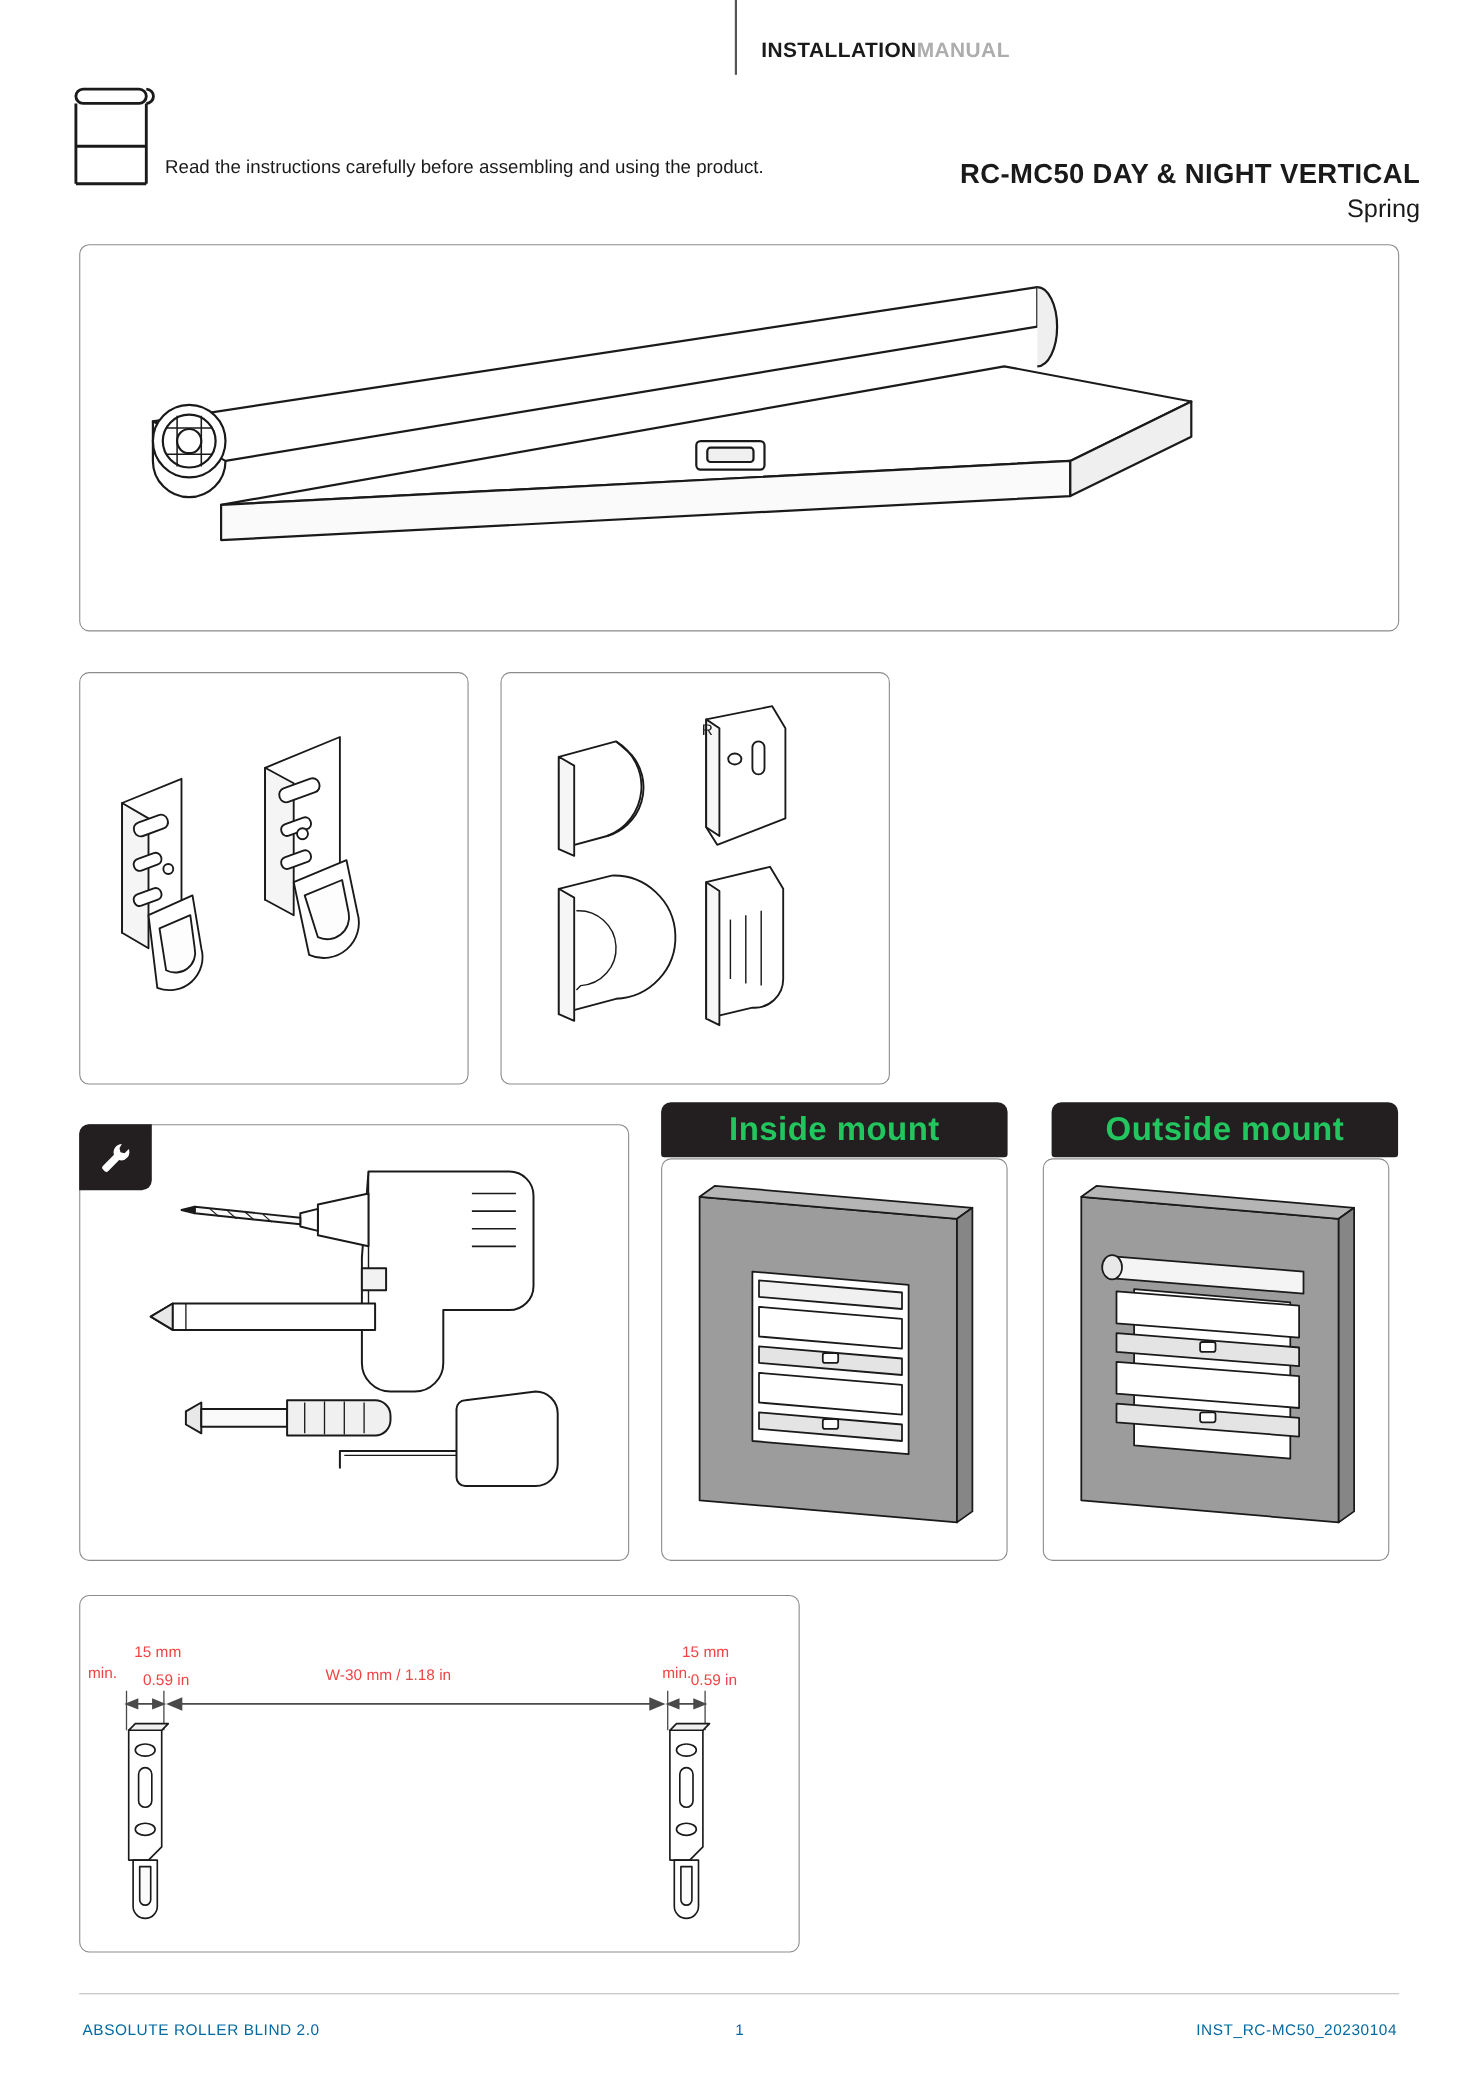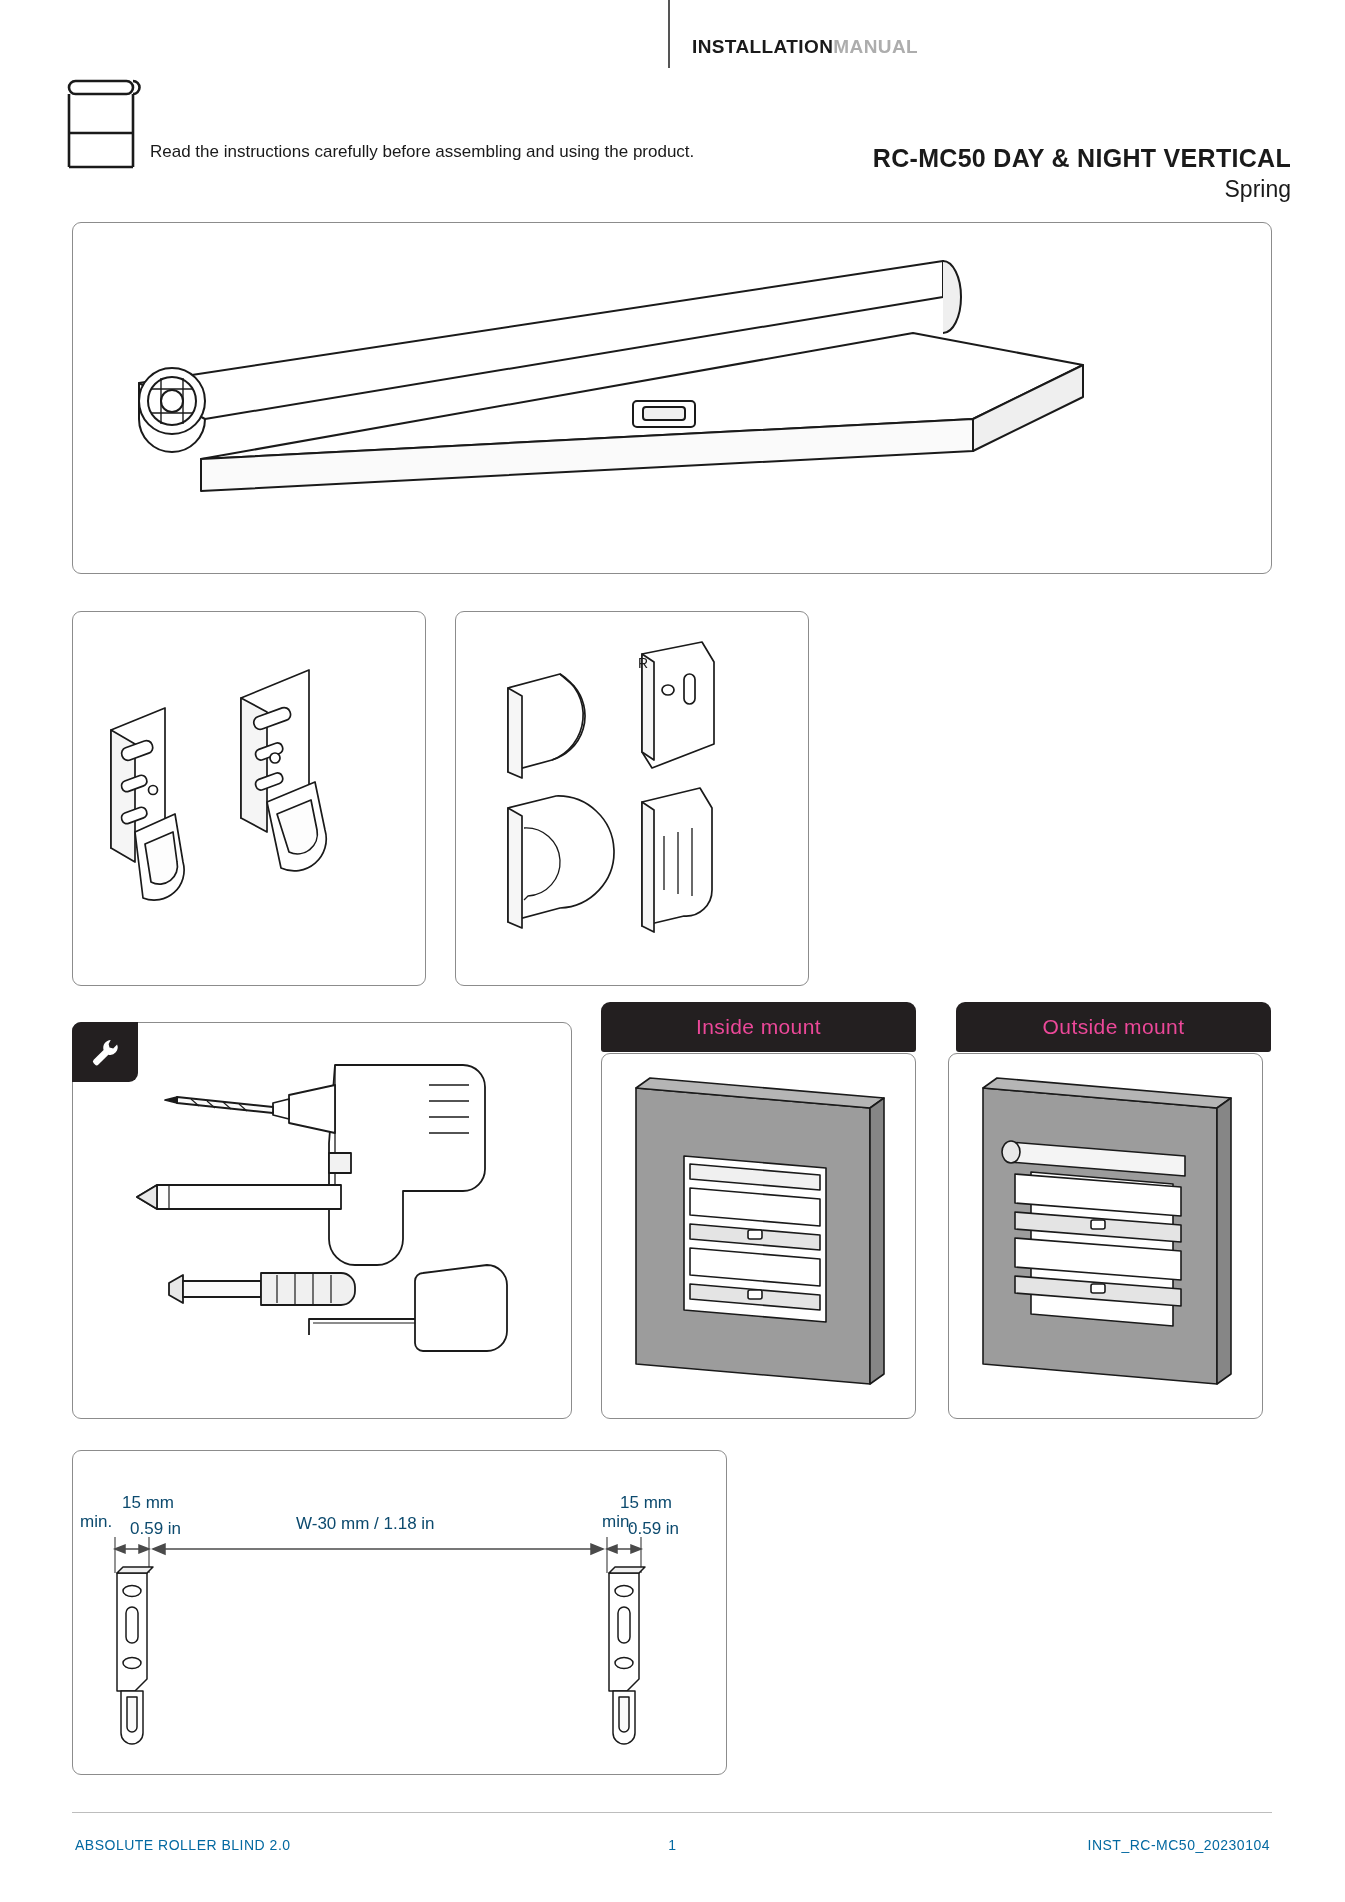--- a/index.html
+++ b/index.html
@@ -59,34 +59,34 @@
   .p-out    { left: 948px; top: 1053px; width: 315px;  height: 366px; }
   .p-dim    { left: 72px;  top: 1450px; width: 655px;  height: 325px; }
 
   .mount-hd {
     position: absolute;
     height: 50px; border-radius: 9px 9px 3px 3px;
     background: #231f20;
     display: flex; align-items: center; justify-content: center;
   }
   .mount-hd span {
-    color: #ec4899; font-size: 21px; font-weight: 400; letter-spacing: .4px;
+    color: #22c55e; font-size: 30px; font-weight: 700; letter-spacing: .4px;
   }
   .hd-in  { left: 601px; top: 1002px; width: 315px; }
   .hd-out { left: 956px; top: 1002px; width: 315px; }
 
   .tool-badge {
     position: absolute; left: 72px; top: 1022px;
     width: 66px; height: 60px; background: #231f20;
     border-radius: 9px 0 9px 0;
     display: flex; align-items: center; justify-content: center;
   }
 
   
-  .dim { position: absolute; color: #0c4a6e; font-size: 17px; white-space: nowrap; }
+  .dim { position: absolute; color: #ef4444; font-size: 14px; white-space: nowrap; }
   .dim-min-l  { left: 80px;  top: 1512px; }
   .dim-mm-l   { left: 122px; top: 1493px; }
   .dim-in-l   { left: 130px; top: 1519px; }
   .dim-min-r  { left: 602px; top: 1512px; }
   .dim-mm-r   { left: 620px; top: 1493px; }
   .dim-in-r   { left: 628px; top: 1519px; }
   .dim-span   { left: 296px; top: 1514px; }
 
   
   .ft-rule {

